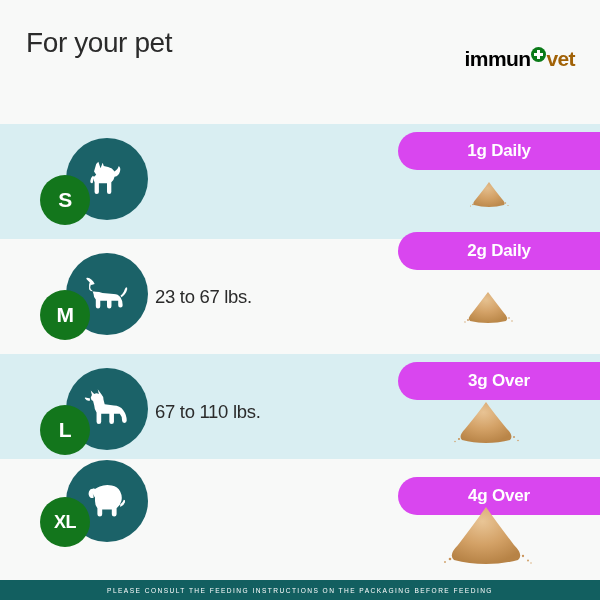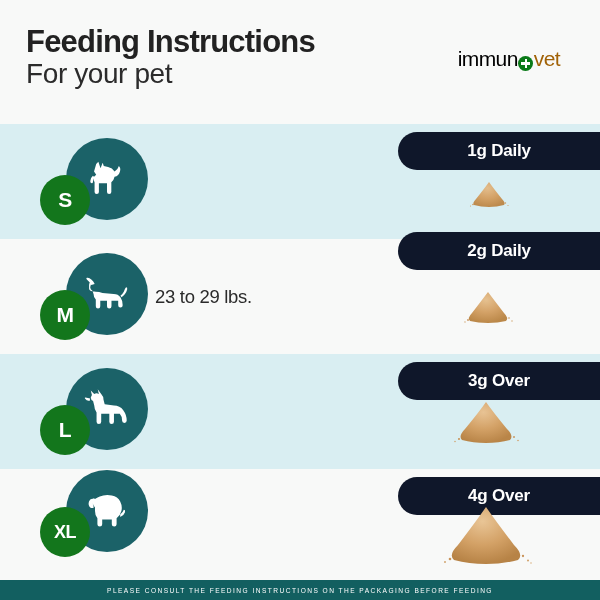--- a/index.html
+++ b/index.html
@@ -19,23 +19,23 @@
   .title-block { position:absolute; left:26px; top:26px; }
   .title-main {
     font-size:31px; font-weight:bold; color:#222222;
     letter-spacing:-0.8px; line-height:1.0;
   }
   .title-sub {
     font-size:28px; font-weight:normal; color:#2b2b2b;
     letter-spacing:-0.4px; line-height:1.18; margin-top:0;
   }
   .logo {
-    position:absolute; right:40px; top:47px;
-    display:flex; align-items:flex-end;
-    font-size:21px; font-weight:normal; letter-spacing:-0.6px;
+    position:absolute; right:25px; top:47px;
+    display:flex; align-items:flex-start;
+    font-size:21px; font-weight:bold; letter-spacing:-0.6px;
   }
   .logo-vet { color:#a16207; }
   .logo-o {
     display:inline-block; width:15px; height:15px; border-radius:50%;
     background:#0a7a18; position:relative; margin:0 0.5px;
     vertical-align:-1px;
   }
   .logo-o::before, .logo-o::after {
     content:""; position:absolute; background:#ffffff;
   }
@@ -44,21 +44,21 @@
 
   
   .row {
     position:absolute; left:0; width:600px; height:115px;
   }
   .row.tint  { background:#d9eef2; }
   .row.plain { background:#f8f9f8; }
   .row-0 { top:124px; }
   .row-1 { top:239px; }
   .row-2 { top:354px; }
-  .row-3 { top:469px; height:90px;text-decoration:underline; }
+  .row-3 { top:459px; height:90px;text-decoration:underline; }
 
   .left-cluster {
     position:absolute; left:40px; top:50%; transform:translateY(-50%);
     width:115px; height:88px;
   }
   .dog-circle {
     position:absolute; left:26px; top:0;
     width:82px; height:82px; border-radius:50%;
     background:#1b6268;
     display:flex; align-items:center; justify-content:center;
@@ -75,21 +75,21 @@
   .size-badge.xl { font-size:18px; }
 
   .weight-text {
     position:absolute; left:155px; top:50%; transform:translateY(-50%);
     font-size:18.5px; color:#2b2b2b; letter-spacing:-0.3px; white-space:nowrap;
   }
 
   
   .dose-pill {
     position:absolute; left:398px; width:202px; height:38px;
-    background:#0f172a; border-radius:22px 0 0 22px;
+    background:#d946ef; border-radius:22px 0 0 22px;
     display:flex; align-items:center; justify-content:center;
     color:#ffffff; font-weight:bold; font-size:17px; letter-spacing:-0.2px;
   }
   .dose-0 { top:132px; }
   .dose-1 { top:232px; }
   .dose-2 { top:362px; }
   .dose-3 { top:477px; }
 
   
   .pile { position:absolute; }
@@ -108,21 +108,20 @@
   .footer-text {
     color:#ffffff; font-size:6.6px; letter-spacing:1.45px; font-weight:normal;
     white-space:nowrap;
   }
 </style>
 </head>
 <body>
 
 <div class="header">
   <div class="title-block">
-    <div class="title-main">Feeding Instructions</div>
     <div class="title-sub">For your pet</div>
   </div>
   <div class="logo">
     <span>immun</span>
       <span class="logo-o"></span>
       <span class="logo-vet">vet</span>
   </div>
 </div>
 
 <div class="row tint row-0">
@@ -158,21 +157,21 @@
   <div class="left-cluster">
     <div class="dog-circle">
       <svg width="56" height="56" viewBox="0 0 100 100">
         <path fill="#ffffff" d="M22 30 Q18 28 18 34 L18 40 Q18 44 24 45 L30 46 Q36 46 42 48 L62 50 Q70 50 74 56 Q78 62 78 70 Q78 74 74 74 Q70 74 70 70 L70 62 L58 62 L58 72 Q58 76 54 76 Q50 76 50 72 L50 62 L38 62 L38 72 Q38 76 34 76 Q30 76 30 72 L30 60 Q26 56 26 50 L24 44 Q20 42 20 38 Z"></path>
         <path fill="#ffffff" d="M18 28 L14 24 Q12 22 14 21 Q18 20 22 24 Q26 27 28 32 L22 34 Z"></path>
         <path fill="#ffffff" d="M76 56 Q84 50 86 42 Q87 38 84 38 Q82 40 80 46 Q78 50 74 53 Z"></path>
       </svg>
     </div>
     <div class="size-badge">M</div>
   </div>
-  <div class="weight-text">23 to 29 lbs.</div>
+  <div class="weight-text">23 to 67 lbs.</div>
 </div>
 <div class="dose-pill dose-1">2g Daily</div>
 <div class="pile pile-1">
   <svg width="66" height="36" viewBox="0 0 132 72">
     <defs>
       <radialGradient id="pg2" cx="45%" cy="25%" r="75%">
         <stop offset="0%" stop-color="#e6c190"></stop>
         <stop offset="55%" stop-color="#d3a166"></stop>
         <stop offset="100%" stop-color="#bb8849"></stop>
       </radialGradient>
@@ -188,20 +187,21 @@
 <div class="row tint row-2">
   <div class="left-cluster">
     <div class="dog-circle">
       <svg width="58" height="58" viewBox="0 0 100 100">
         <path fill="#ffffff" d="M24 26 L22 18 L28 24 Q32 22 36 24 L34 16 L40 24 Q44 28 44 34 L46 42 L62 44 Q72 44 78 52 Q84 60 84 70 Q84 74 80 74 Q76 74 76 70 Q76 62 72 58 L62 58 L62 72 Q62 76 58 76 Q54 76 54 72 L54 58 L40 58 L40 72 Q40 76 36 76 Q32 76 32 72 L32 56 Q28 50 28 44 L26 36 Q22 34 22 30 Z"></path>
         <path fill="#ffffff" d="M20 36 Q14 36 12 32 Q11 30 13 30 Q17 31 21 32 Z"></path>
       </svg>
     </div>
     <div class="size-badge">L</div>
   </div>
+  <div class="weight-text">67 to 110 lbs.</div>
 </div>
 <div class="dose-pill dose-2">3g Over</div>
 <div class="pile pile-2">
   <svg width="86" height="46" viewBox="0 0 172 92">
     <defs>
       <radialGradient id="pg3" cx="45%" cy="25%" r="75%">
         <stop offset="0%" stop-color="#e8c394"></stop>
         <stop offset="55%" stop-color="#d3a166"></stop>
         <stop offset="100%" stop-color="#b98548"></stop>
       </radialGradient>

